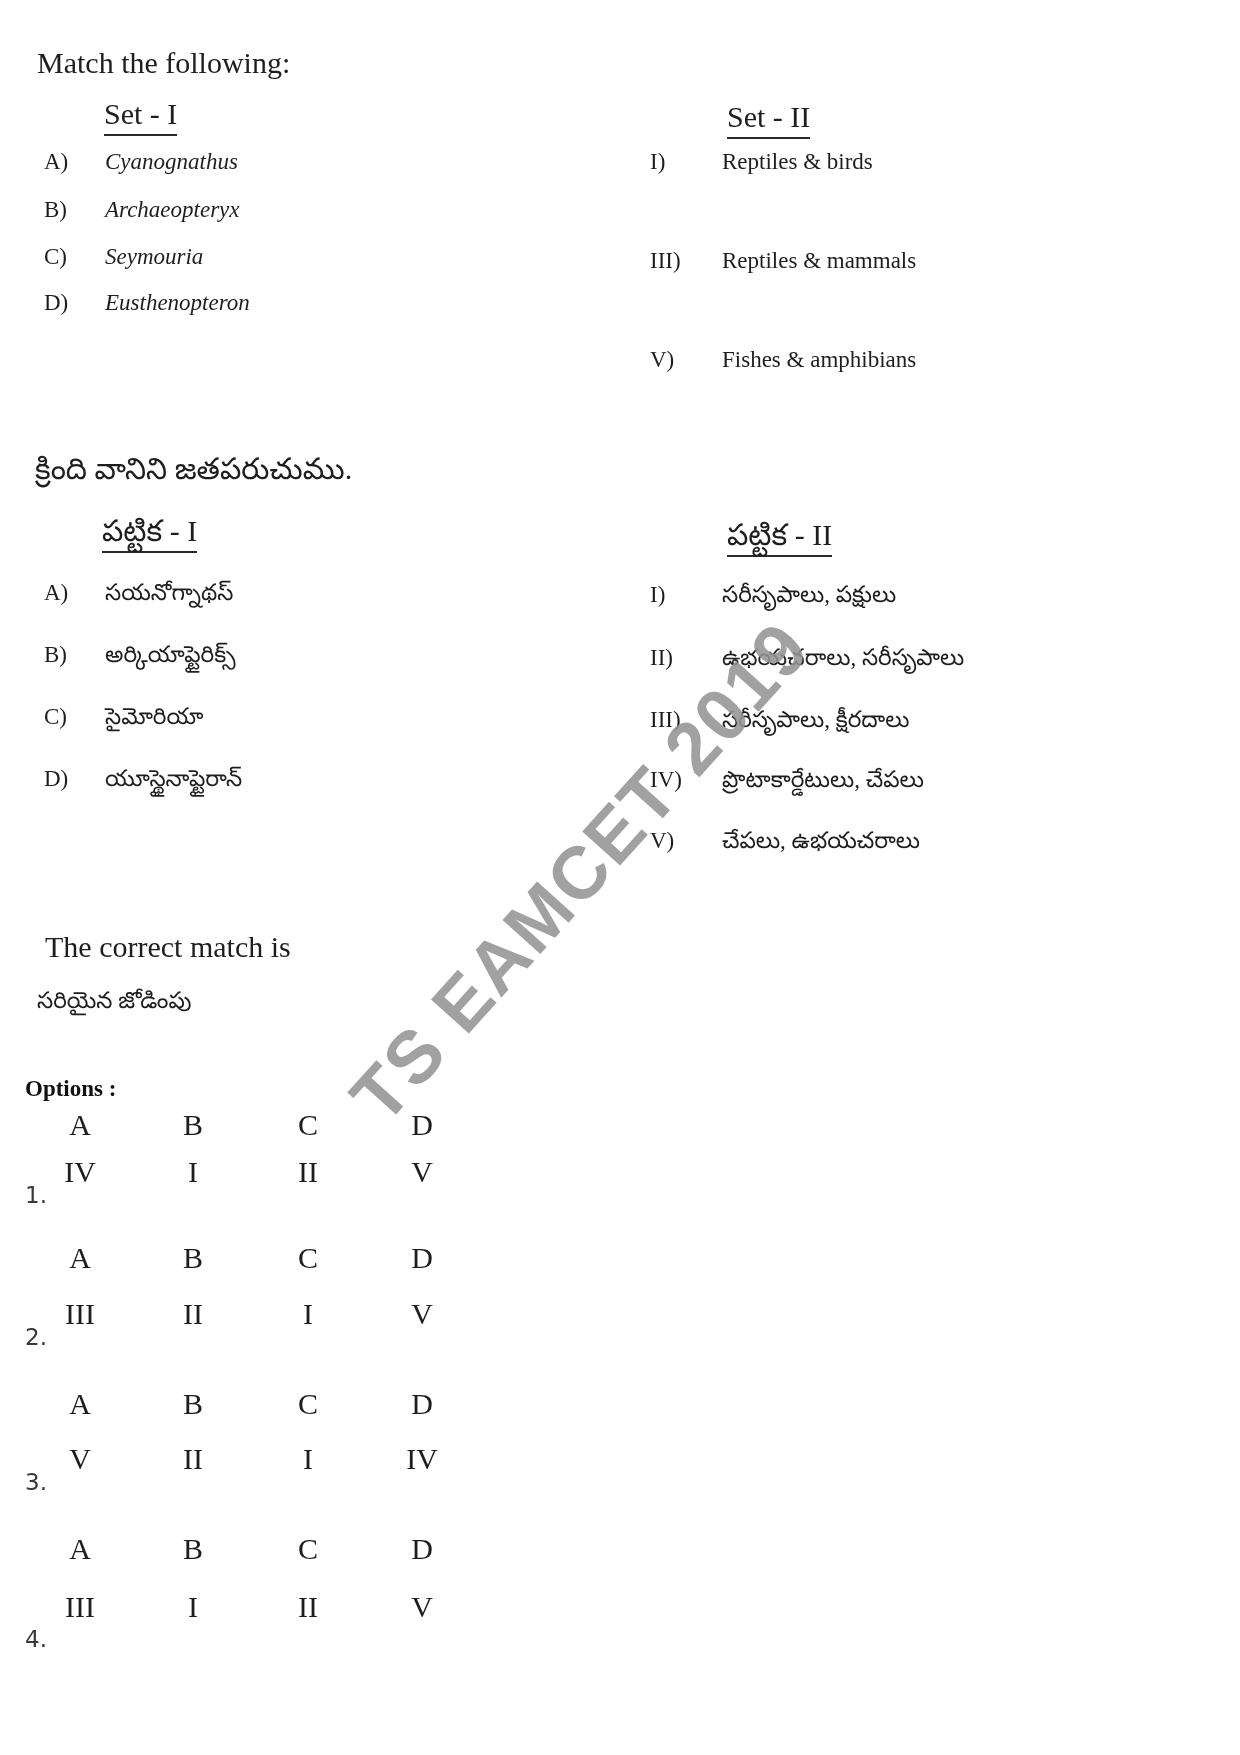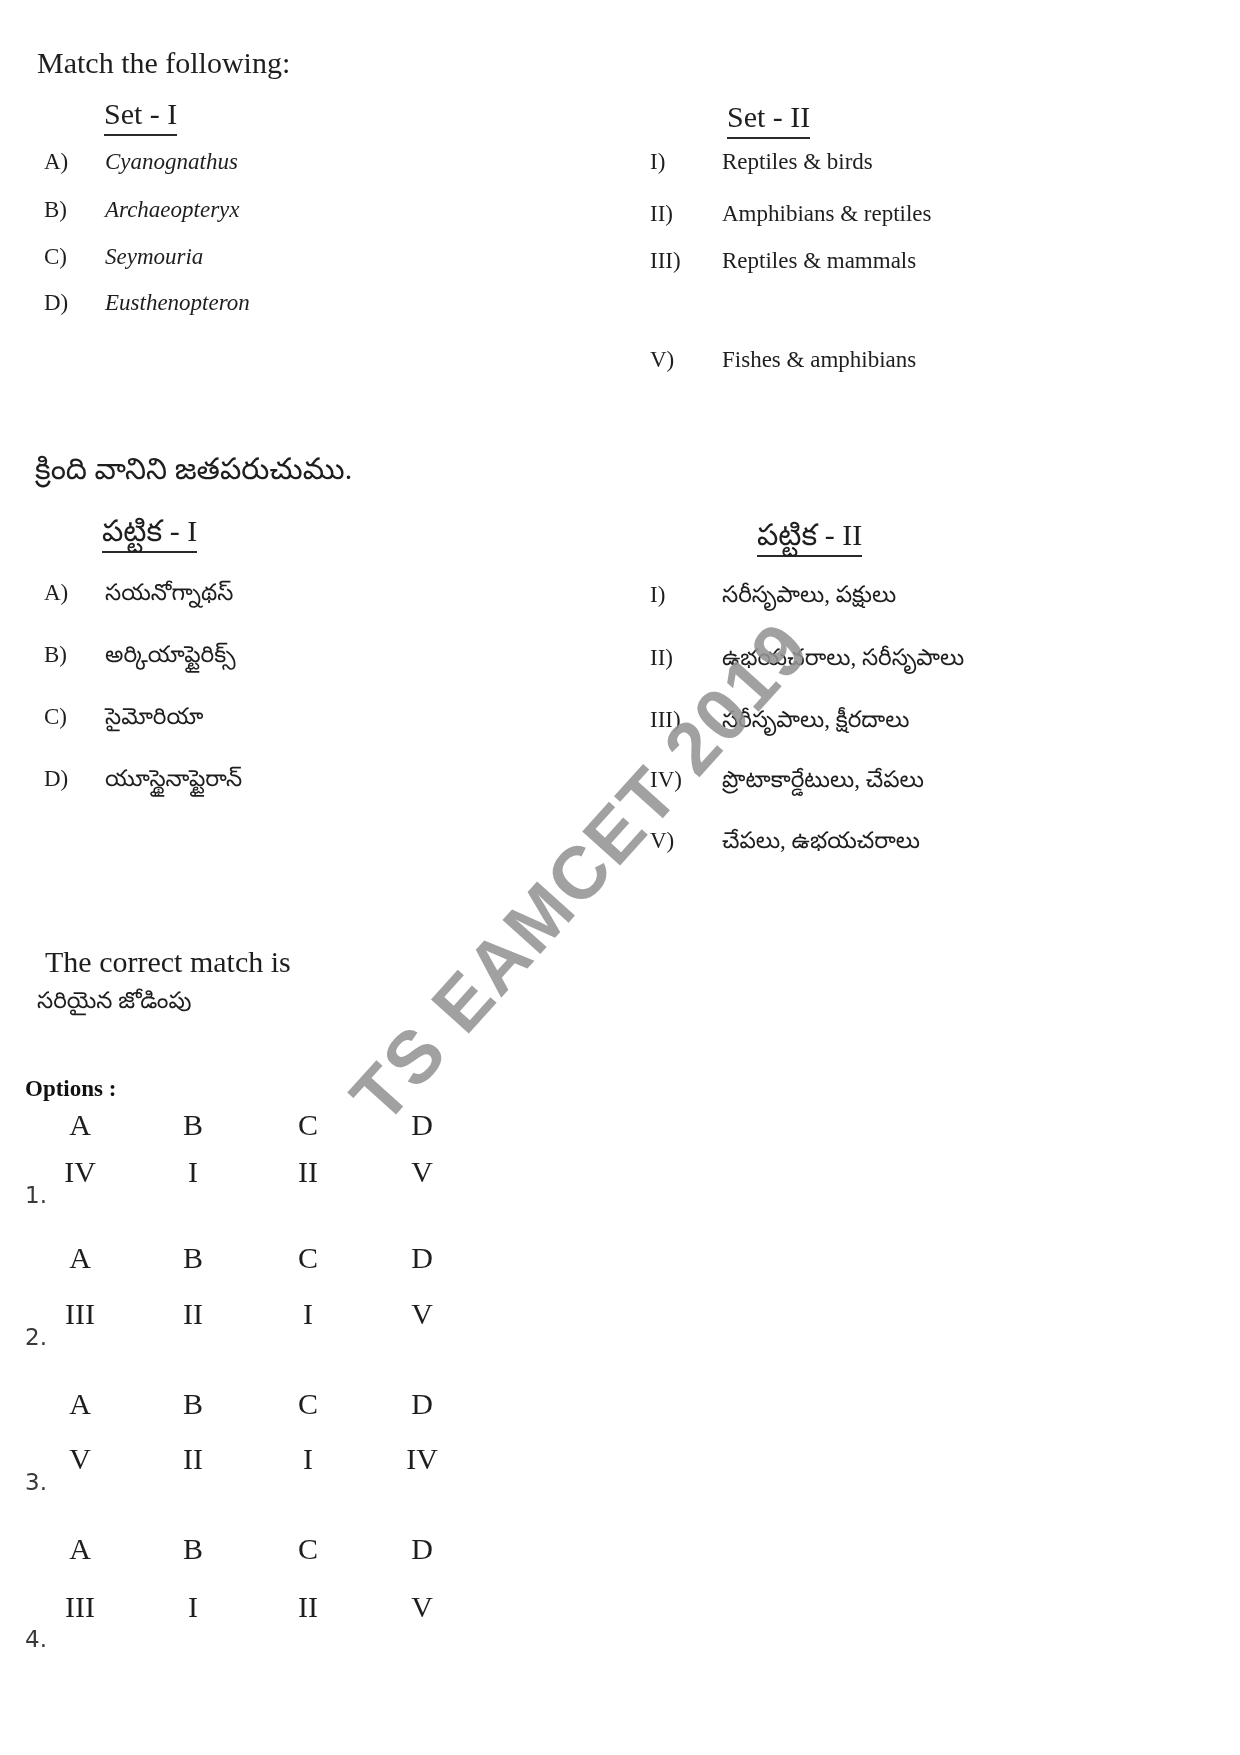--- a/index.html
+++ b/index.html
@@ -14,21 +14,21 @@
     padding-left:33px;
   }
   .line { position:absolute; white-space:nowrap; line-height:1.15; }
   .fs30 { font-size:30px; }
   .fs29 { font-size:23px; }
   .italic { font-style:italic; }
   .underline { display:inline-block; border-bottom:2px solid #2a2a2a; padding-bottom:2px; }
   .lbl { display:inline-block; width:61px; }
   .lbl-r { display:inline-block; width:72px; }
   .telugu { font-family:"Liberation Serif", serif; }
-  .correct-en { font-size:30px;margin-top:15px; }
+  .correct-en { font-size:30px; }
   .options-label {
     position:absolute; left:25px; top:1076px;
     font-size:23px; font-weight:bold; color:#111;
     font-family:"Liberation Serif", serif;
   }
   .opt-block { position:absolute; left:0; width:500px; }
   .opt-cell {
     position:absolute; width:62px; text-align:center;
     font-size:30px; color:#1e1e1e; white-space:nowrap;
   }
@@ -60,28 +60,27 @@
 
   <div class="line fs30" style="left:104px;top:97px"><span class="underline">Set - I</span></div>
   <div class="line fs30" style="left:727px;top:100px"><span class="underline">Set - II</span></div>
 
   <div class="line fs29" style="left:44px;top:149px"><span class="lbl">A)</span><span class="italic">Cyanognathus</span></div>
   <div class="line fs29" style="left:44px;top:197px"><span class="lbl">B)</span><span class="italic">Archaeopteryx</span></div>
   <div class="line fs29" style="left:44px;top:244px"><span class="lbl">C)</span><span class="italic">Seymouria</span></div>
   <div class="line fs29" style="left:44px;top:290px"><span class="lbl">D)</span><span class="italic">Eusthenopteron</span></div>
 
   <div class="line fs29" style="left:650px;top:149px"><span class="lbl-r">I)</span><span>Reptiles &amp; birds</span></div>
-  <div class="line fs29" style="left:650px;top:201px"><span class="lbl-r">II)</span><span>Amphibians &amp; reptiles</span></div>
   <div class="line fs29" style="left:650px;top:248px"><span class="lbl-r">III)</span><span>Reptiles &amp; mammals</span></div>
   <div class="line fs29" style="left:650px;top:347px"><span class="lbl-r">V)</span><span>Fishes &amp; amphibians</span></div>
 
   <div class="line fs30 telugu" style="left:35px;top:452px">క్రింది వానిని జతపరుచుము.</div>
 
   <div class="line fs30 telugu" style="left:102px;top:514px"><span class="underline">పట్టిక - I</span></div>
-  <div class="line fs30 telugu" style="left:757px;top:518px"><span class="underline">పట్టిక - II</span></div>
+  <div class="line fs30 telugu" style="left:727px;top:518px"><span class="underline">పట్టిక - II</span></div>
 
   <div class="line fs29" style="left:44px;top:580px"><span class="lbl">A)</span><span class="telugu">సయనోగ్నాథస్</span></div>
   <div class="line fs29" style="left:44px;top:642px"><span class="lbl">B)</span><span class="telugu">అర్కియాప్టైరిక్స్</span></div>
   <div class="line fs29" style="left:44px;top:704px"><span class="lbl">C)</span><span class="telugu">సైమోరియా</span></div>
   <div class="line fs29" style="left:44px;top:766px"><span class="lbl">D)</span><span class="telugu">యూస్థైనాప్టైరాన్</span></div>
 
   <div class="line fs29" style="left:650px;top:582px"><span class="lbl-r">I)</span><span class="telugu">సరీసృపాలు, పక్షులు</span></div>
   <div class="line fs29" style="left:650px;top:645px"><span class="lbl-r">II)</span><span class="telugu">ఉభయచరాలు, సరీసృపాలు</span></div>
   <div class="line fs29" style="left:650px;top:707px"><span class="lbl-r">III)</span><span class="telugu">సరీసృపాలు, క్షీరదాలు</span></div>
   <div class="line fs29" style="left:650px;top:767px"><span class="lbl-r">IV)</span><span class="telugu">ప్రొటాకార్డేటులు, చేపలు</span></div>

